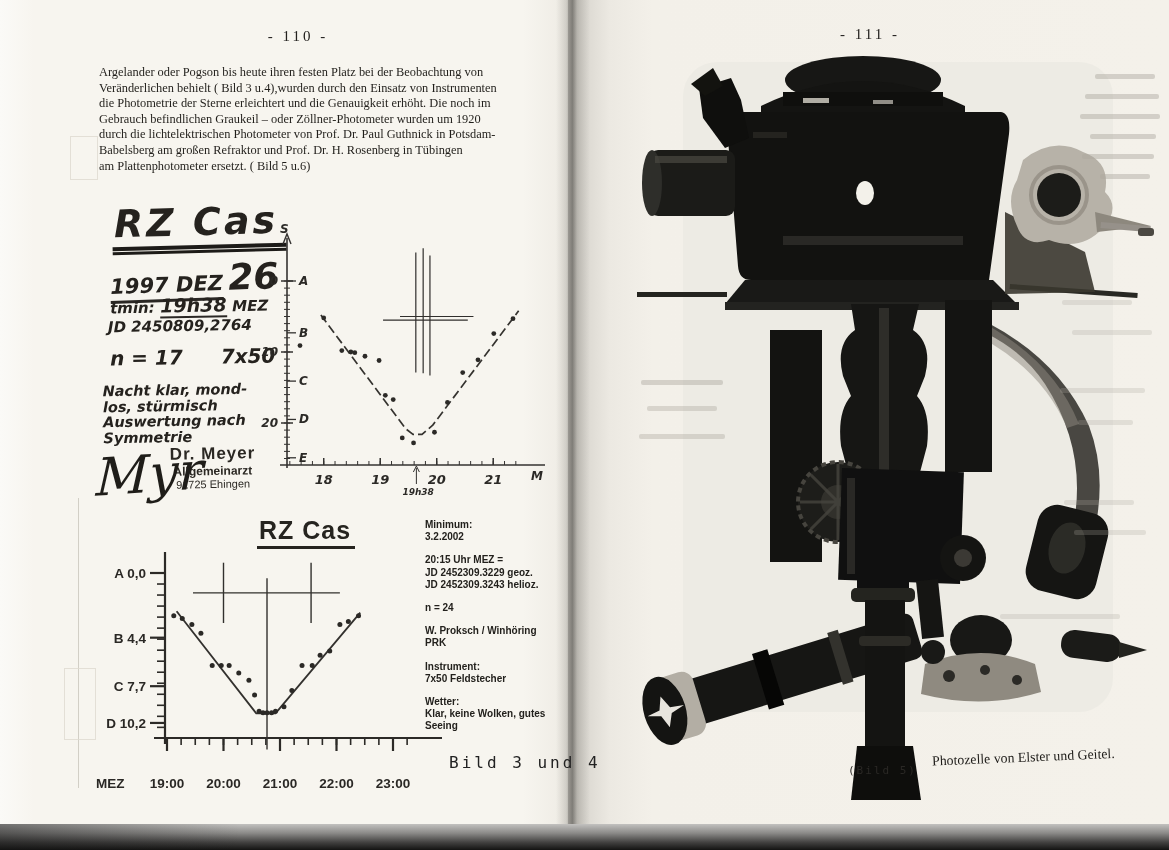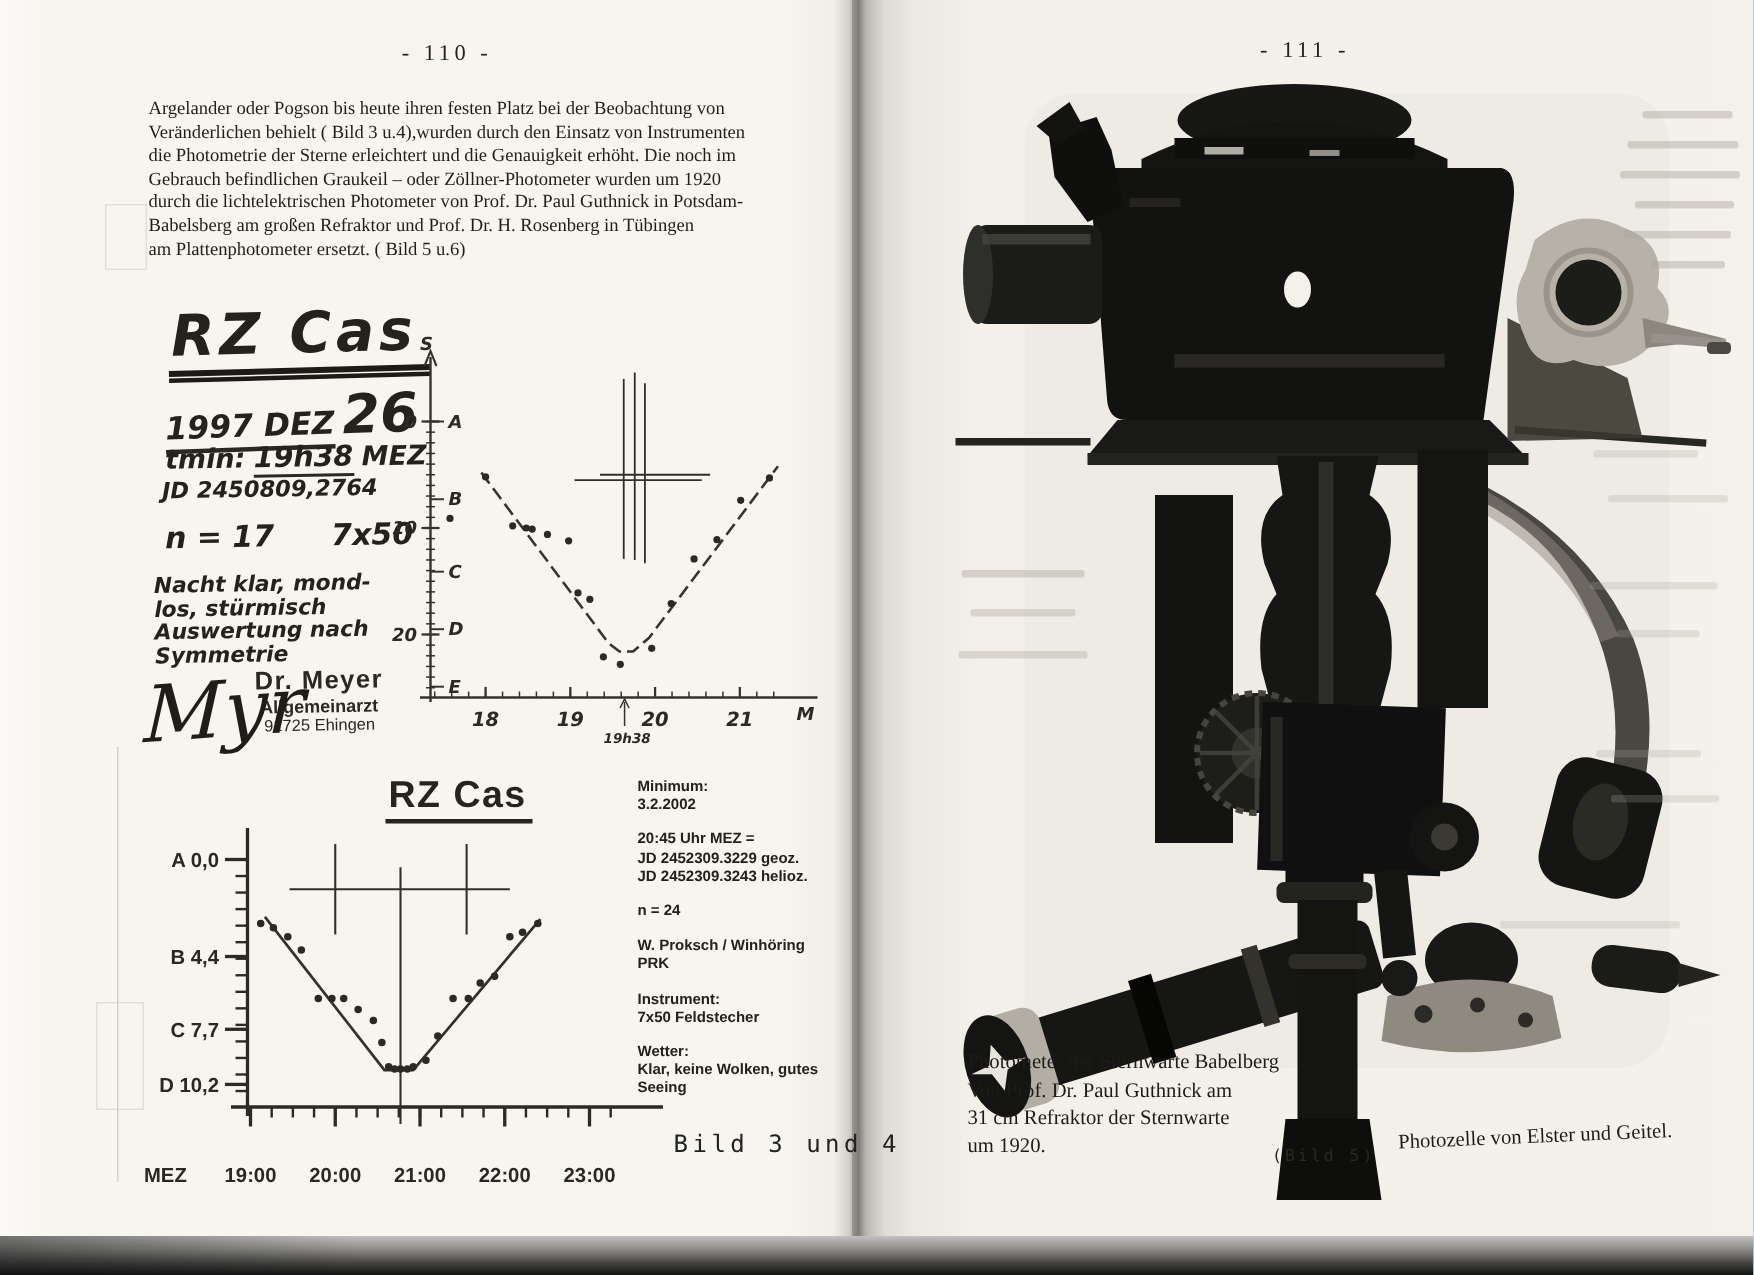--- a/index.html
+++ b/index.html
@@ -1,16 +1,16 @@
 <!DOCTYPE html>
 <html><head>
 <meta charset="utf-8">
 <style>
   html,body{margin:0;padding:0;background:#fff;}
-  #canvas{position:relative;width:1169px;height:850px;overflow:hidden;background:#3b82f6;font-family:"Liberation Serif",serif;}
+  #canvas{position:relative;width:1169px;height:850px;overflow:hidden;background:#fde047;font-family:"Liberation Serif",serif;}
   .page{position:absolute;top:0;bottom:24px;}
   #page-left{left:0;width:568px;background:linear-gradient(90deg,#fbfaf7 0,#f7f5ef 6%,#f7f5ef 92%,#eeebe4 100%);}
   #page-right{left:568px;width:601px;background:linear-gradient(90deg,#b9b6b0 0,#d8d5ce 2%,#ece9e2 7%,#f3f0e9 14%,#f4f1ea 100%);}
   .gutter{position:absolute;top:0;bottom:24px;left:556px;width:34px;
     background:linear-gradient(90deg,rgba(120,118,112,0) 0%,rgba(120,118,112,.25) 30%,rgba(70,68,64,.55) 48%,rgba(120,118,112,.30) 62%,rgba(120,118,112,0) 100%);}
   .scan-band{position:absolute;left:0;right:0;bottom:0;height:26px;
     background:linear-gradient(180deg,#c2c1bf 0%,#8b8a88 35%,#434241 70%,#131312 100%);}
   .scan-band-left{position:absolute;left:0;bottom:0;width:240px;height:26px;
     background:linear-gradient(90deg,rgba(20,20,20,.45),rgba(20,20,20,0));}
   .pg-header{position:absolute;font-size:15px;letter-spacing:3px;color:#23211e;text-align:center;width:140px;}
@@ -19,21 +19,21 @@
   #paragraph div{white-space:nowrap;}
   
   .hand{font-family:"DejaVu Sans",sans-serif;font-style:italic;font-weight:bold;color:#25221e;}
   #rz-title{position:absolute;left:112px;top:200px;font-size:38px;letter-spacing:3px;transform:rotate(-1.5deg);
     border-bottom:4px solid #1d1b18;padding:0 8px 1px 2px;}
   #rz-title:after{content:"";position:absolute;left:0;right:0;bottom:-8px;height:3px;background:#1d1b18;}
   #date-line{position:absolute;left:110px;top:258px;transform:rotate(-2deg);}
   #date-prefix{font-size:21px;border-bottom:3px solid #2a2724;padding-bottom:2px;}
   #date-day{font-size:36px;}
   #tmin-line{position:absolute;left:110px;top:294px;transform:rotate(-1deg);}
-  .sm{font-size:18px;} .md{font-size:19px;}
+  .sm{font-size:15px;} .md{font-size:19px;}
   #jd-line{position:absolute;left:108px;top:317px;font-size:15px;transform:rotate(-1deg);}
   #n-line{position:absolute;left:110px;top:345px;font-size:20px;transform:rotate(-1deg);}
   #n-line .gap{display:inline-block;width:38px;}
   #notes{position:absolute;left:103px;top:383px;font-size:14.5px;line-height:15.5px;transform:rotate(-1deg);}
   #stamp{position:absolute;left:170px;top:444px;text-align:center;color:#2b2823;transform:rotate(-1deg);
     font-family:"Liberation Sans",sans-serif;font-weight:bold;}
   #stamp .s1{font-size:17px;letter-spacing:1px;}
   #stamp .s2{font-size:12px;}
   #stamp .s3{font-size:11px;font-weight:normal;}
   #signature{position:absolute;left:96px;top:444px;font-size:52px;font-family:"DejaVu Serif",serif;
@@ -323,21 +323,21 @@
         <circle cx="251.88999999999993" cy="112.44999999999999" r="2.5" fill="#2b2926"></circle>
         <circle cx="260.365" cy="109.50999999999999" r="2.5" fill="#2b2926"></circle>
         <circle cx="270.535" cy="103.63" r="2.5" fill="#2b2926"></circle>
       </g>
     </svg>
 
   <div id="info-block">
       <div>Minimum:</div>
       <div>3.2.2002</div>
       <div class="spacer"></div>
-      <div>20:45 Uhr MEZ =</div>
+      <div>20:15 Uhr MEZ =</div>
       <div>JD 2452309.3229 geoz.</div>
       <div>JD 2452309.3243 helioz.</div>
       <div class="spacer"></div>
       <div>n = 24</div>
       <div class="spacer"></div>
       <div>W. Proksch / Winhöring</div>
       <div>PRK</div>
       <div class="spacer"></div>
       <div>Instrument:</div>
       <div>7x50 Feldstecher</div>
@@ -443,24 +443,18 @@
   <div class="bleed" style="left:1082px;top:154px;width:72px;"></div>
   <div class="bleed" style="left:1100px;top:174px;width:50px;"></div>
   <div class="bleed lite" style="left:1062px;top:300px;width:70px;"></div>
   <div class="bleed lite" style="left:1072px;top:330px;width:80px;"></div>
   <div class="bleed lite" style="left:1060px;top:388px;width:85px;"></div>
   <div class="bleed lite" style="left:1078px;top:420px;width:55px;"></div>
   <div class="bleed lite" style="left:1064px;top:500px;width:70px;"></div>
   <div class="bleed lite" style="left:1074px;top:530px;width:72px;"></div>
   <div class="bleed lite" style="left:1000px;top:614px;width:120px;"></div>
 
-  <div id="photo-caption">
-      <div>Photometer der Sternwarte Babelberg</div>
-      <div>Von Prof. Dr. Paul Guthnick am</div>
-      <div>31 cm Refraktor der Sternwarte</div>
-      <div>um 1920.</div>
-    </div>
   <div id="bild5">(Bild 5)</div>
   <div id="photozelle-caption">Photozelle von Elster und Geitel.</div>
 
   <div class="scan-band"></div>
   <div class="scan-band-left"></div>
 </div>
 
 </body></html>

